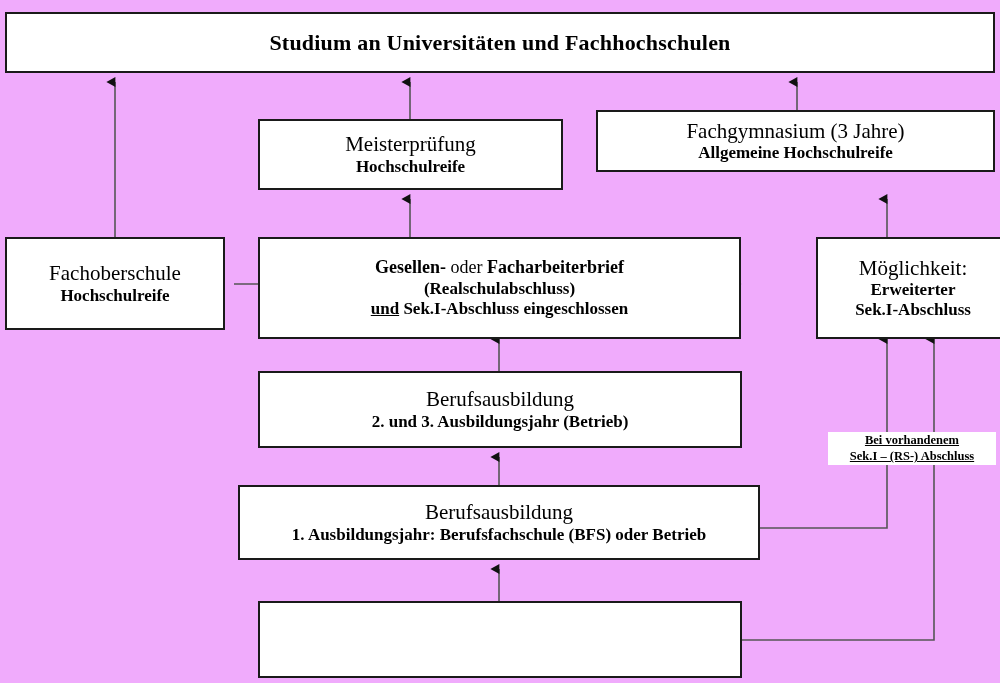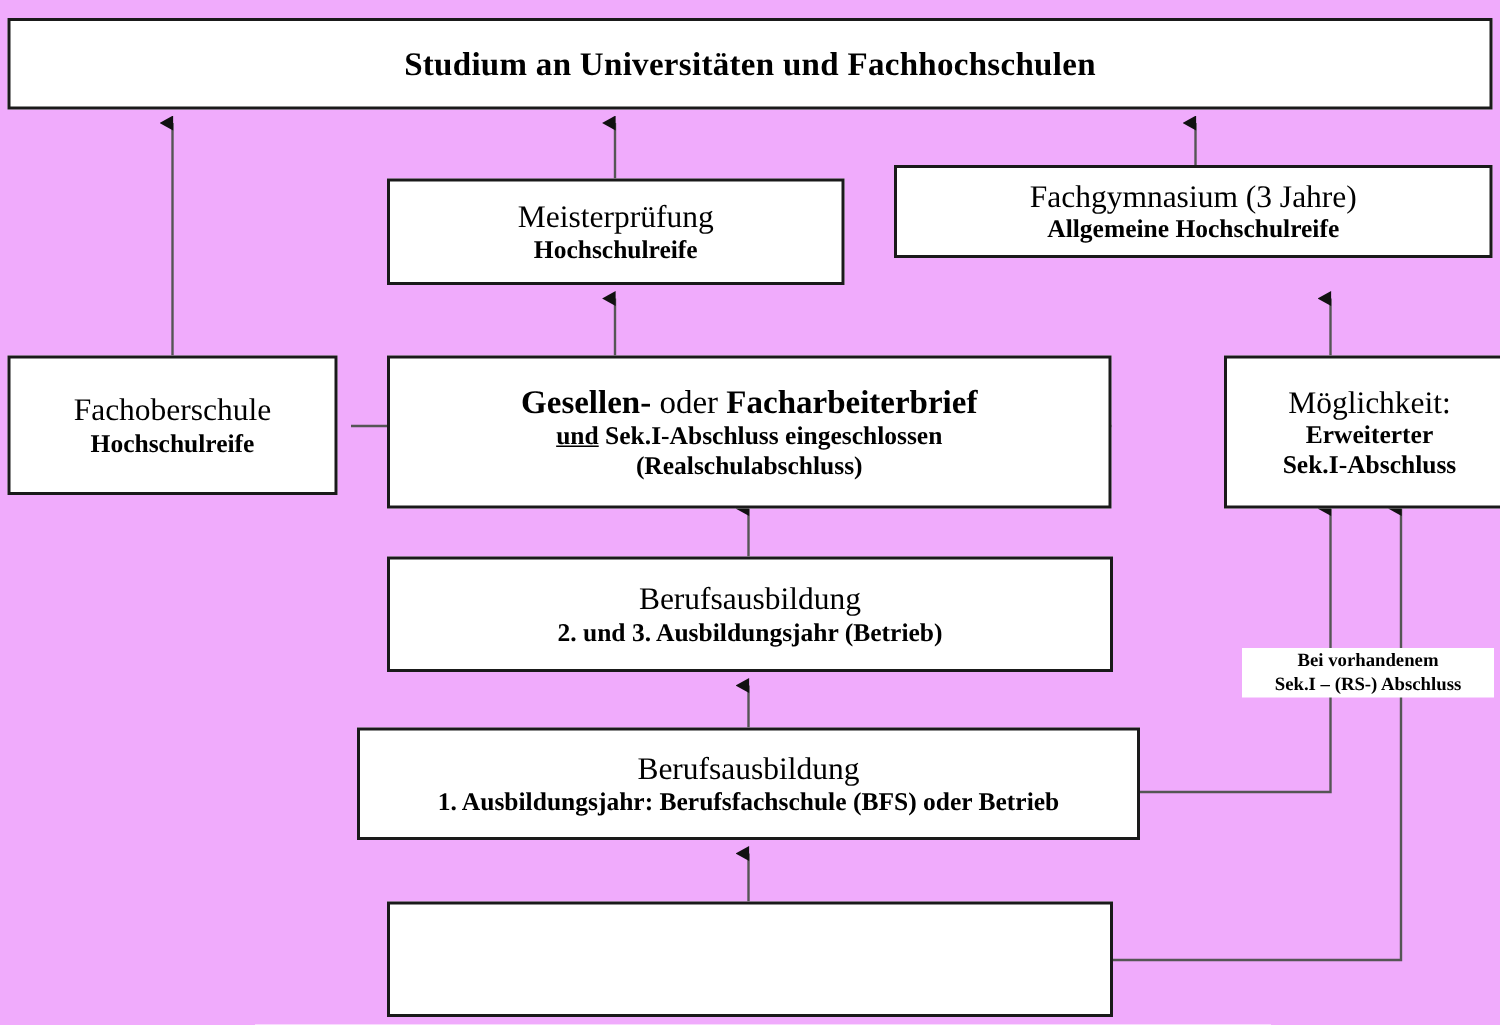--- a/index.html
+++ b/index.html
@@ -37,21 +37,21 @@
   }
   .t-head {
     font-size: 21px;
     font-weight: normal;
   }
   .t-sub {
     font-size: 17px;
     font-weight: bold;
   }
   .mixed {
-    font-size: 22px;
+    font-size: 18px;
     font-weight: bold;
   }
   .mixed .reg {
     font-weight: normal;
   }
   .u-line {
     text-decoration: underline;
   }
   .note {
     position: absolute;
@@ -130,24 +130,24 @@
 
   <div class="node" style="left:5px; top:237px; width:220px; height:93px;">
     <div class="t-head">Fachoberschule</div>
     <div class="t-sub">Hochschulreife</div>
   </div>
 
   <div class="node" style="left:258px; top:237px; width:483px; height:102px;">
     <div class="mixed">
       <span>Gesellen-</span><span class="reg"> oder </span><span>Facharbeiterbrief</span>
     </div>
+    <div class="t-sub">(Realschulabschluss)</div>
     <div class="t-sub">
       <span class="u-line">und</span><span> Sek.I-Abschluss eingeschlossen</span>
     </div>
-    <div class="t-sub">(Realschulabschluss)</div>
   </div>
 
   <div class="node" style="left:816px; top:237px; width:194px; height:102px;">
     <div class="t-head">Möglichkeit:</div>
     <div class="t-sub">Erweiterter</div>
     <div class="t-sub">Sek.I-Abschluss</div>
   </div>
 
   <div class="node" style="left:258px; top:371px; width:484px; height:77px;">
     <div class="t-head">Berufsausbildung</div>
@@ -155,18 +155,18 @@
   </div>
 
   <div class="node" style="left:238px; top:485px; width:522px; height:75px;">
     <div class="t-head">Berufsausbildung</div>
     <div class="t-sub">1. Ausbildungsjahr: Berufsfachschule (BFS) oder Betrieb</div>
   </div>
 
   <div class="node" style="left:258px; top:601px; width:484px; height:77px;">
   </div>
 
-  <div class="note" style="left:828px; top:432px; width:168px;">
+  <div class="note" style="left:828px; top:432px; width:168px;text-decoration:underline;">
     <div>Bei vorhandenem</div>
     <div>Sek.I – (RS-) Abschluss</div>
   </div>
 
 </div>
 
 </body></html>

